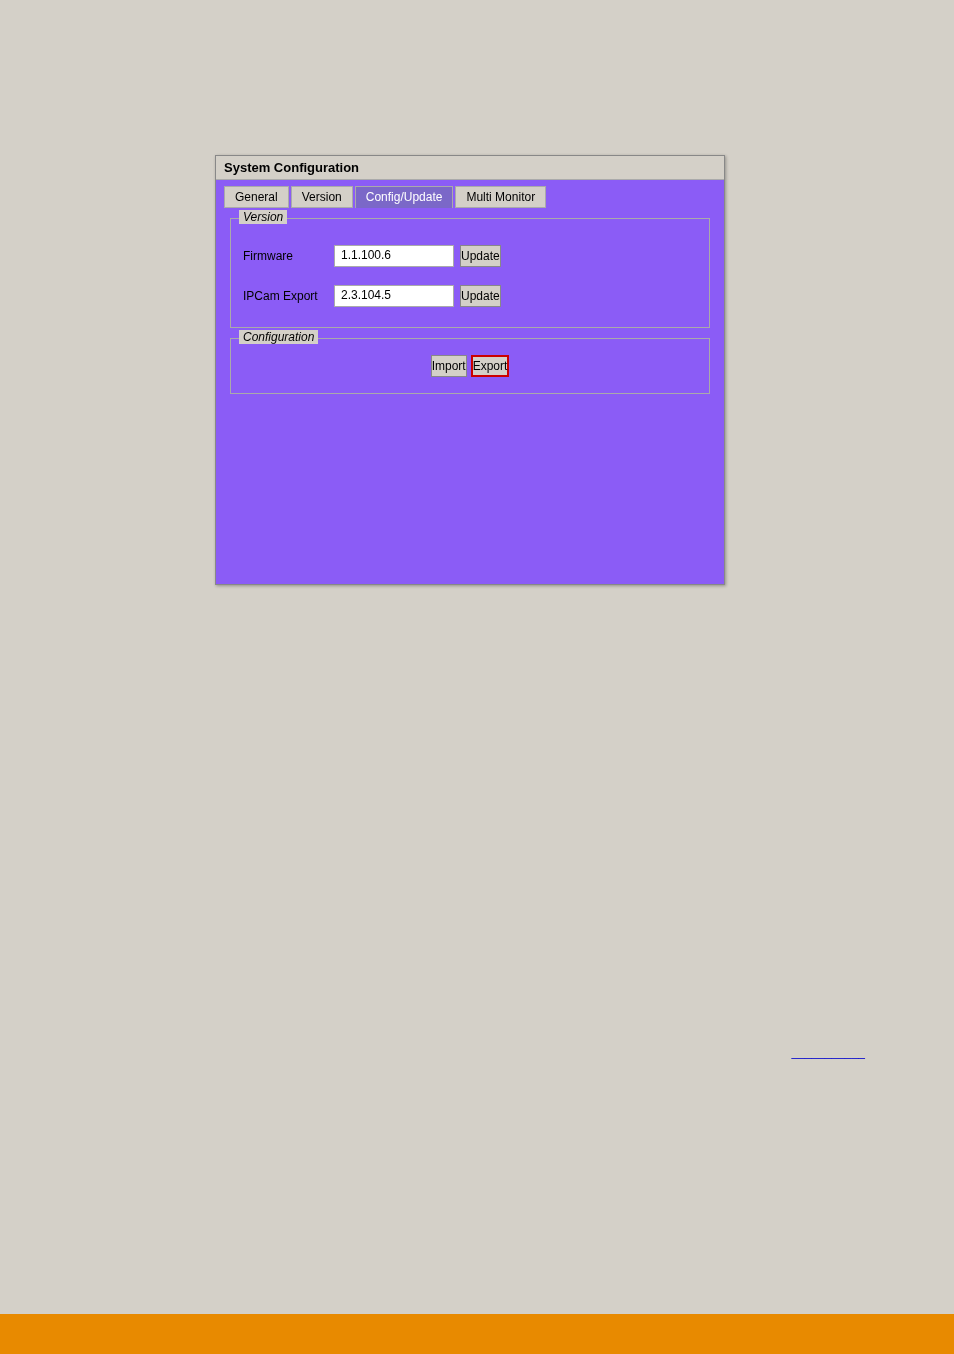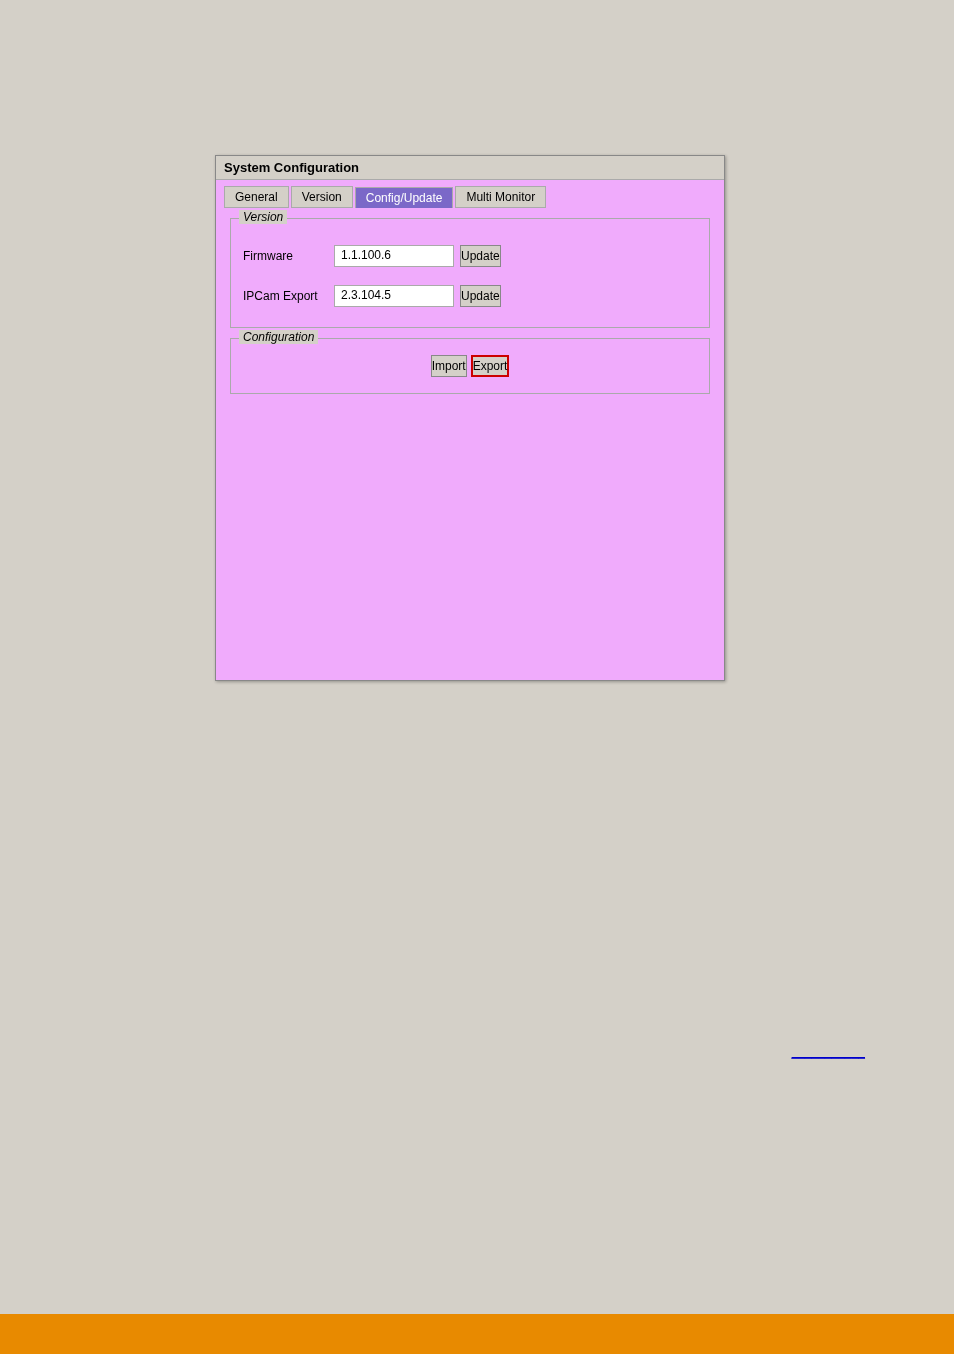--- a/index.html
+++ b/index.html
@@ -32,41 +32,40 @@
       width: 954px;
       height: 40px;
       background-color: #e88a00;
     }
 
     .main-panel {
       position: absolute;
       top: 155px;
       left: 215px;
       width: 510px;
-      height: 526px;
-      background-color: #f0abfc;
+      height: 430px;
+      background-color: #8b5cf6;
       border: 1px solid #888;
       box-shadow: 1px 1px 3px rgba(0,0,0,0.3);
     }
 
     .panel-title-bar {
       background-color: #d4d0c8;
       border-bottom: 1px solid #aaa;
       padding: 4px 8px;
       font-weight: bold;
       font-size: 13px;
       color: #000;
     }
 
     .tabs-row {
       display: flex;
       flex-direction: row;
       padding: 6px 8px 0 8px;
       gap: 2px;
-      align-items: flex-end;
     }
 
     .tab {
       padding: 3px 10px;
       border: 1px solid #aaa;
       background-color: #d4d0c8;
       cursor: pointer;
       font-size: 12px;
       color: #000;
     }
@@ -148,21 +147,20 @@
       justify-content: center;
       padding: 8px 0 4px 0;
     }
 
     .link-text {
       position: absolute;
       bottom: 295px;
       right: 89px;
       font-size: 12px;
       color: #0000cc;
-      text-decoration: underline;
       cursor: pointer;
     }
   </style>
 </head>
 <body>
 
 <div class="page-bg">
 
   <div class="main-panel">
 

